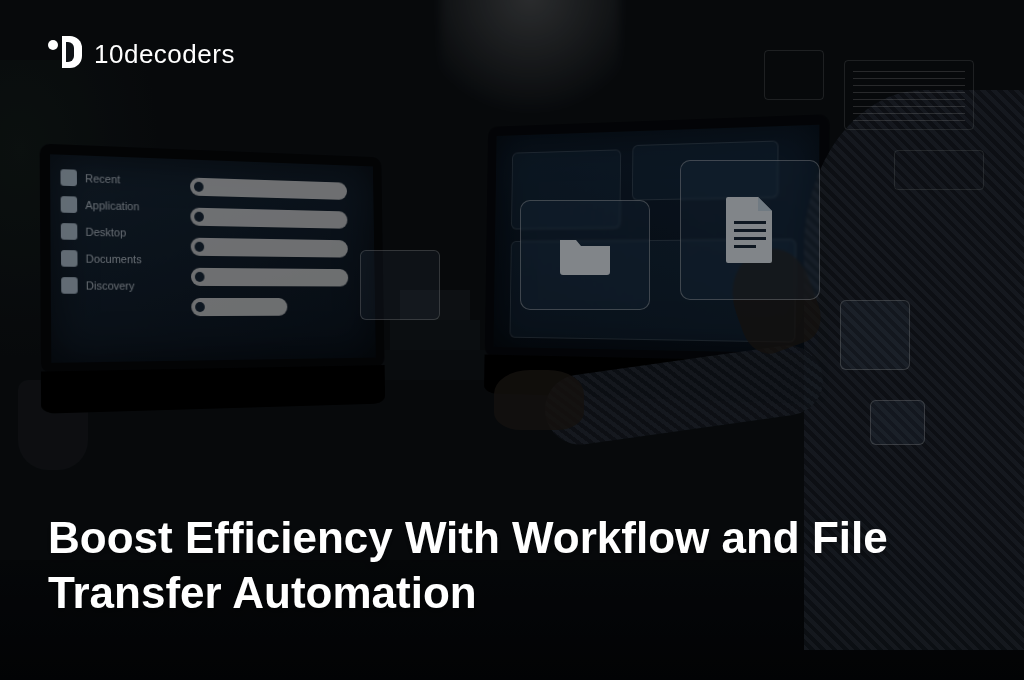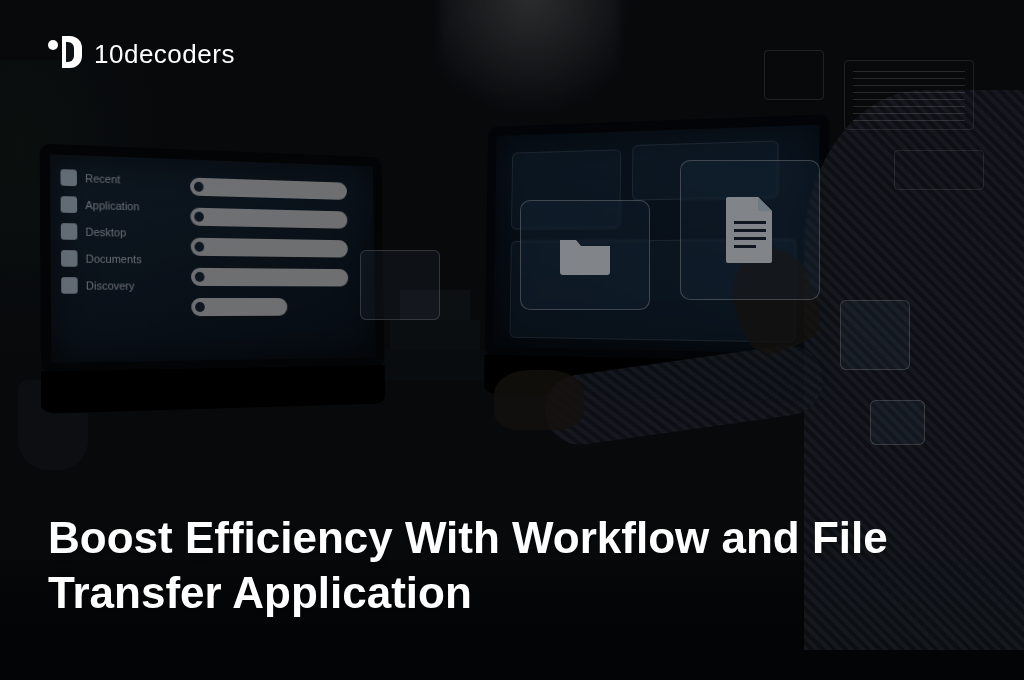--- a/index.html
+++ b/index.html
@@ -306,15 +306,15 @@
   <div class="dim"></div>
 
   <div class="logo">
     <div class="mark">
       <span class="dot"></span>
         <span class="bar"></span>
     </div>
     <div class="word">10decoders</div>
   </div>
 
-  <div class="headline">Boost Efficiency With Workflow and File Transfer Application</div>
+  <div class="headline">Boost Efficiency With Workflow and File Transfer Automation</div>
 
 </div>
 
 </body></html>

